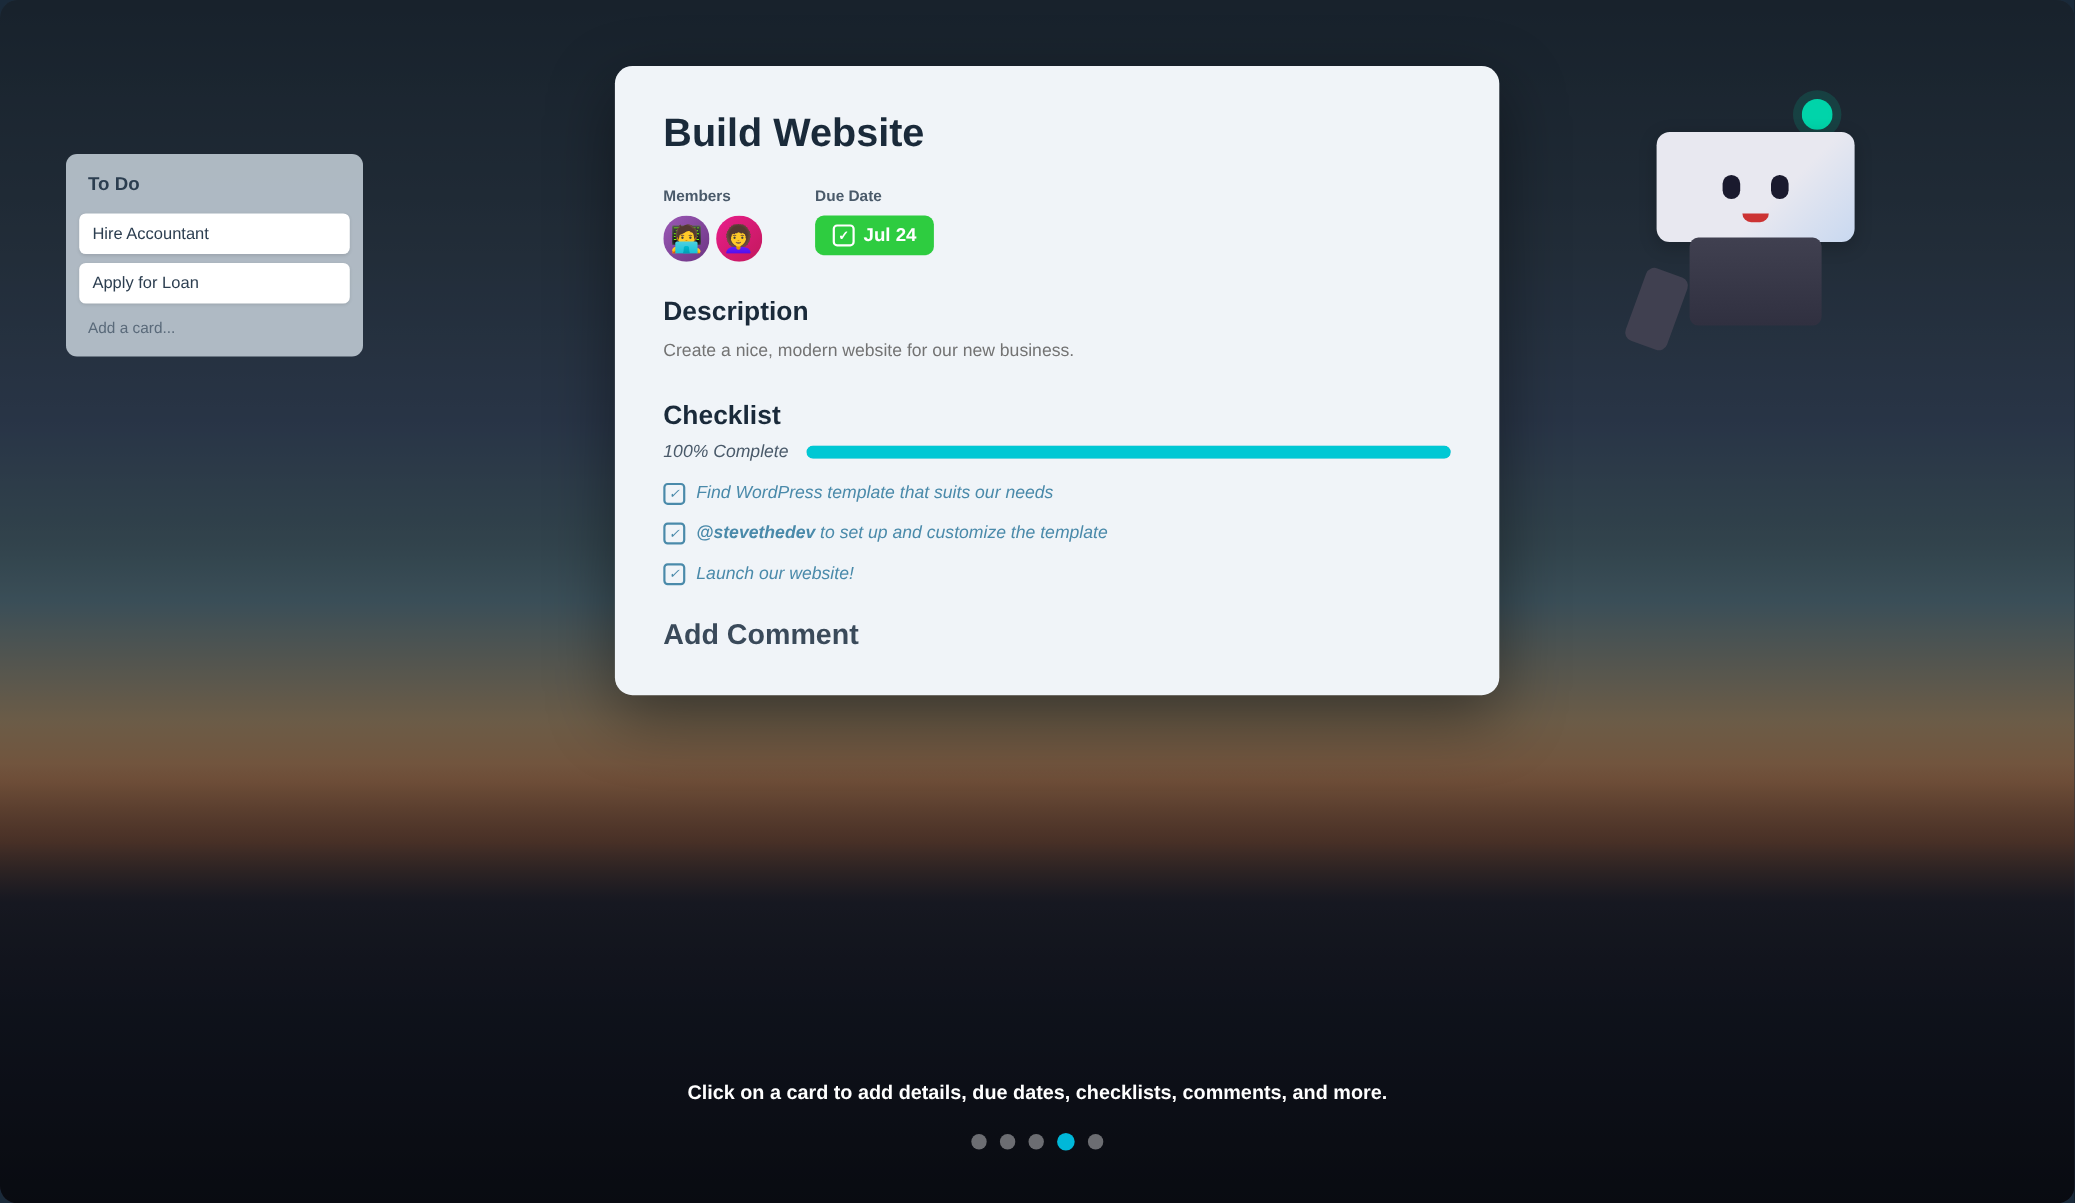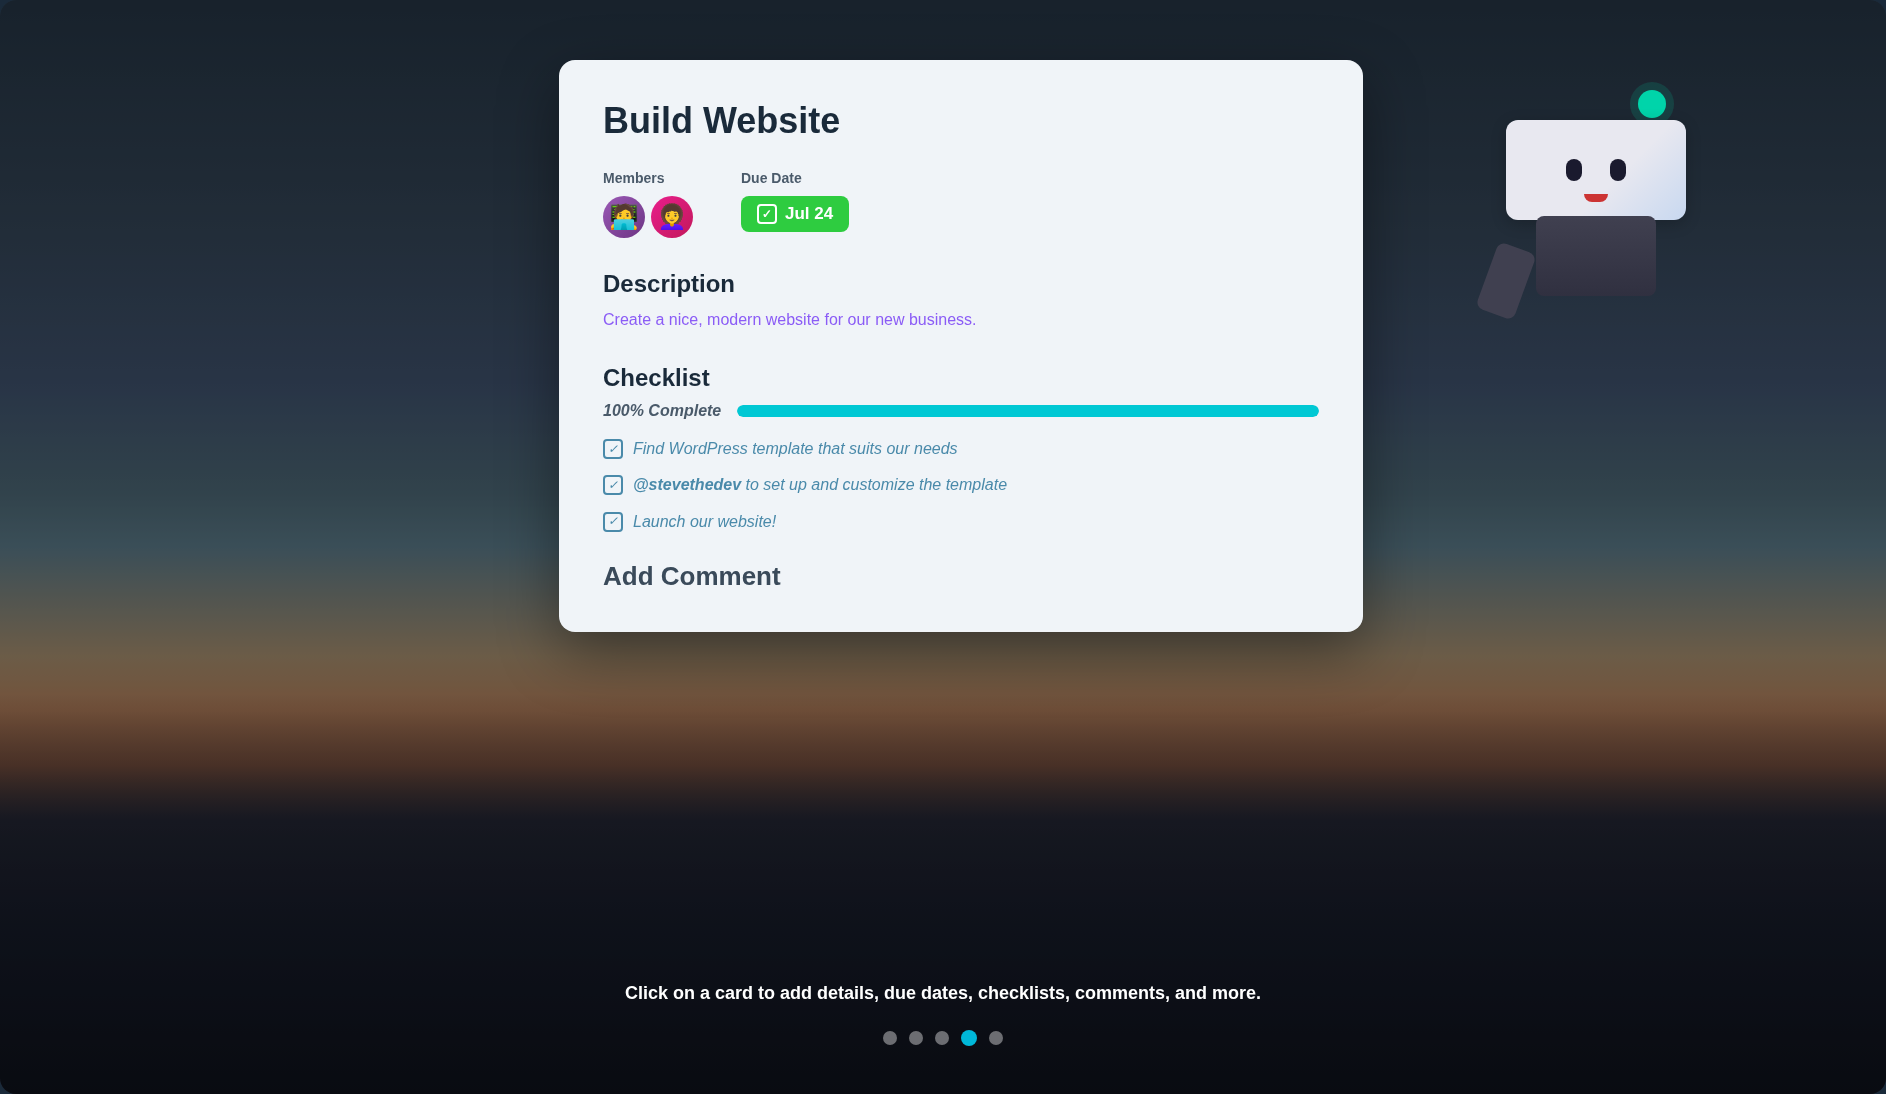--- a/index.html
+++ b/index.html
@@ -240,40 +240,40 @@
 
     .section-heading {
       font-size: 24px;
       font-weight: 800;
       color: #1a2a3a;
       margin-bottom: 10px;
     }
 
     .description-text {
       font-size: 16px;
-      color: #8b5cf6;
+      color: #737373;
       margin-bottom: 32px;
       line-height: 1.5;
     }
 
     .checklist-section {
       margin-bottom: 28px;
     }
 
     .checklist-progress-row {
       display: flex;
       align-items: center;
       gap: 16px;
       margin-bottom: 18px;
     }
 
     .progress-label {
       font-size: 16px;
       font-style: italic;
-      font-weight: 700;
+      font-weight: 400;
       color: #4a5a6a;
       white-space: nowrap;
     }
 
     .progress-bar-track {
       flex: 1;
       height: 12px;
       background: #dde5ed;
       border-radius: 6px;
       overflow: hidden;
@@ -444,20 +444,26 @@
 <body>
 
 <div class="outer-container">
 
   <div class="background">
     <div class="bg-mountains"></div>
   </div>
   <div class="dim-overlay"></div>
 
 
+  <div class="kanban-column">
+    <div class="column-title">To Do</div>
+    <div class="kanban-card">Hire Accountant</div>
+    <div class="kanban-card">Apply for Loan</div>
+    <button class="add-card-btn">Add a card...</button>
+  </div>
 
   <div class="modal-overlay">
     <div class="modal">
 
       <div class="modal-title">Build Website</div>
 
       <div class="modal-meta">
         <div>
           <div class="meta-section-label">Members</div>
           <div class="members-row">

